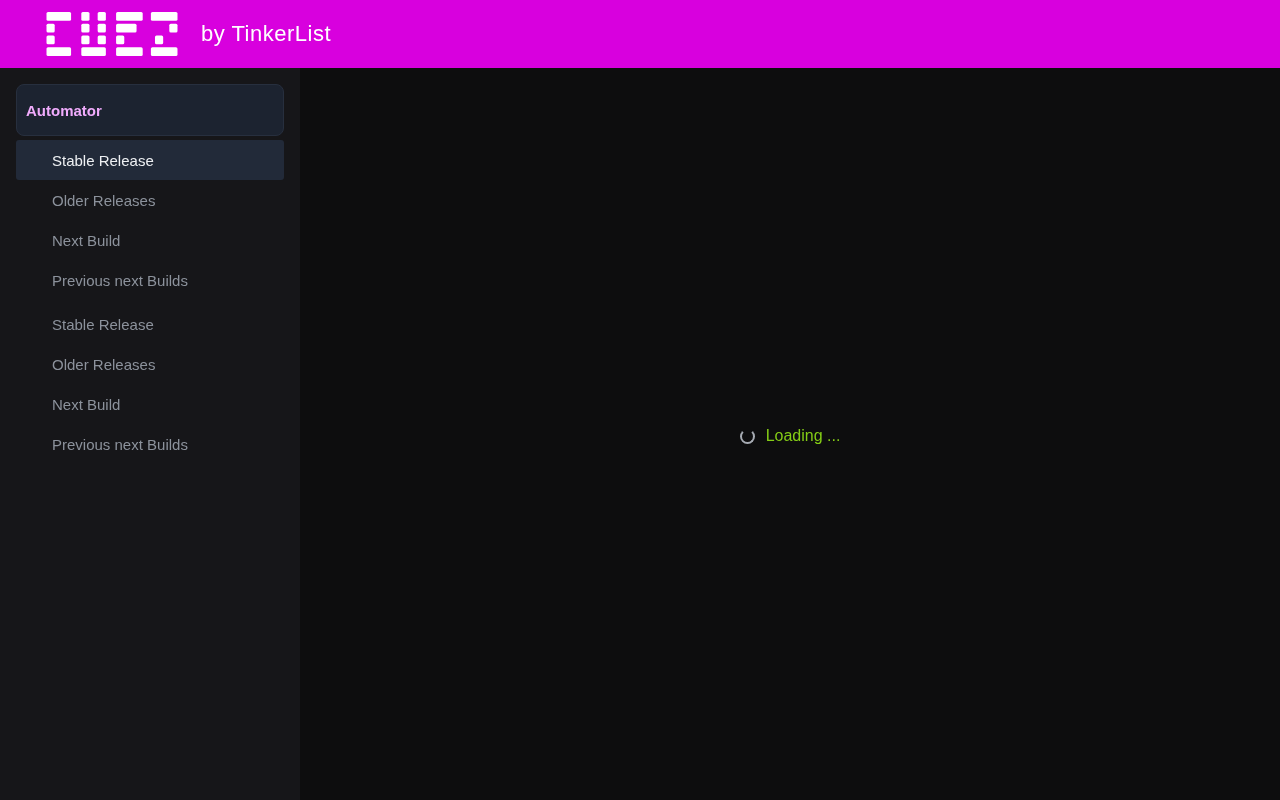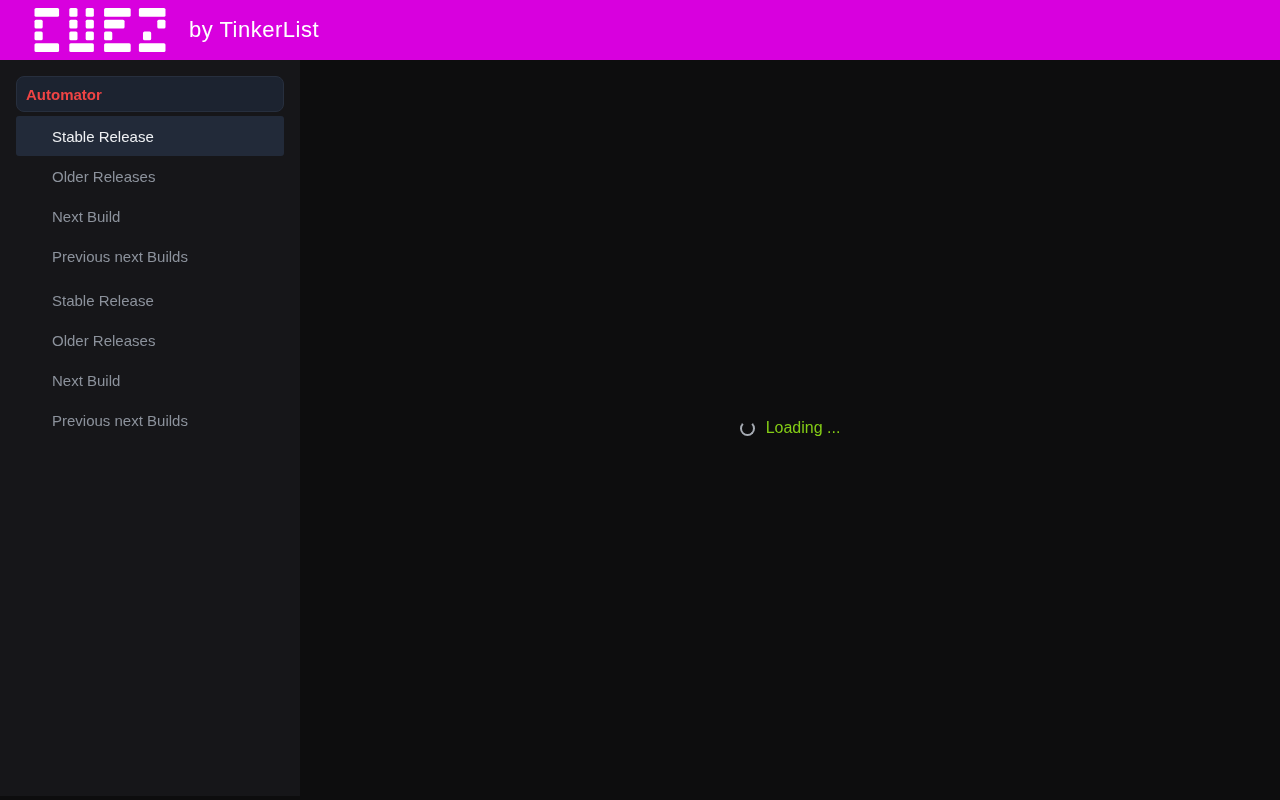--- a/index.html
+++ b/index.html
@@ -8,25 +8,25 @@
     width: 1280px;
     height: 800px;
     overflow: hidden;
     background: #0d0d0e;
     font-family: "Liberation Sans", sans-serif;
     -webkit-font-smoothing: antialiased;
   }
 
   
   .app-header {
-    height: 60px;
+    height: 68px;
     background: #d800de;
     display: flex;
     align-items: center;
-    padding-left: 29px;
+    padding-left: 41px;
   }
   .logo-svg {
     width: 142px;
     height: 44px;
     display: block;
     margin-right: 18px;
     flex: none;
   }
   .byline {
     color: #ffffff;
@@ -57,24 +57,24 @@
     cursor: pointer;
     border-radius: 8px;
   }
   .nav-item.section {
     height: 44px;
     padding: 0 9px;
     color: #8c929c;
     font-weight: 700;
   }
   .nav-item.section.active {
-    height: 36px;
+    height: 52px;
     background: #1c2330;
     border: 1px solid #272f3e;
-    color: #ef4444;
+    color: #f0abfc;
   }
   .nav-item.sub {
     height: 40px;
     padding: 0 36px;
     color: #8c929c;
     font-weight: 400;
     font-size: 15px;
     border-radius: 3px;
   }
   .nav-item.sub.active {

